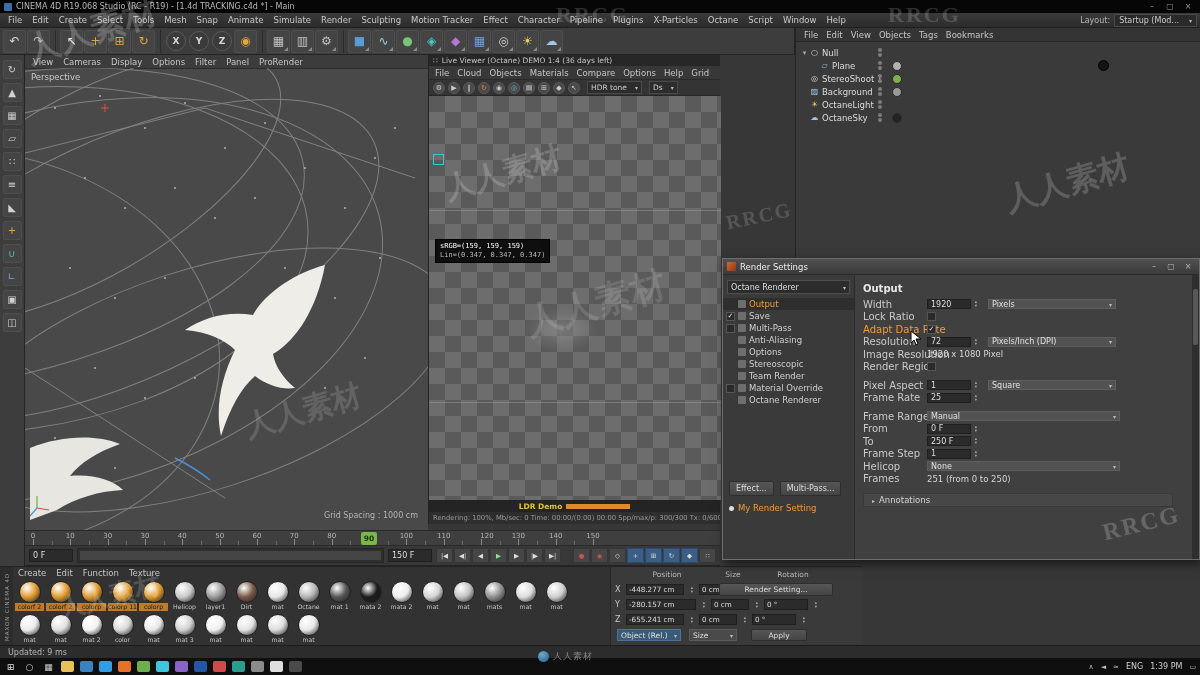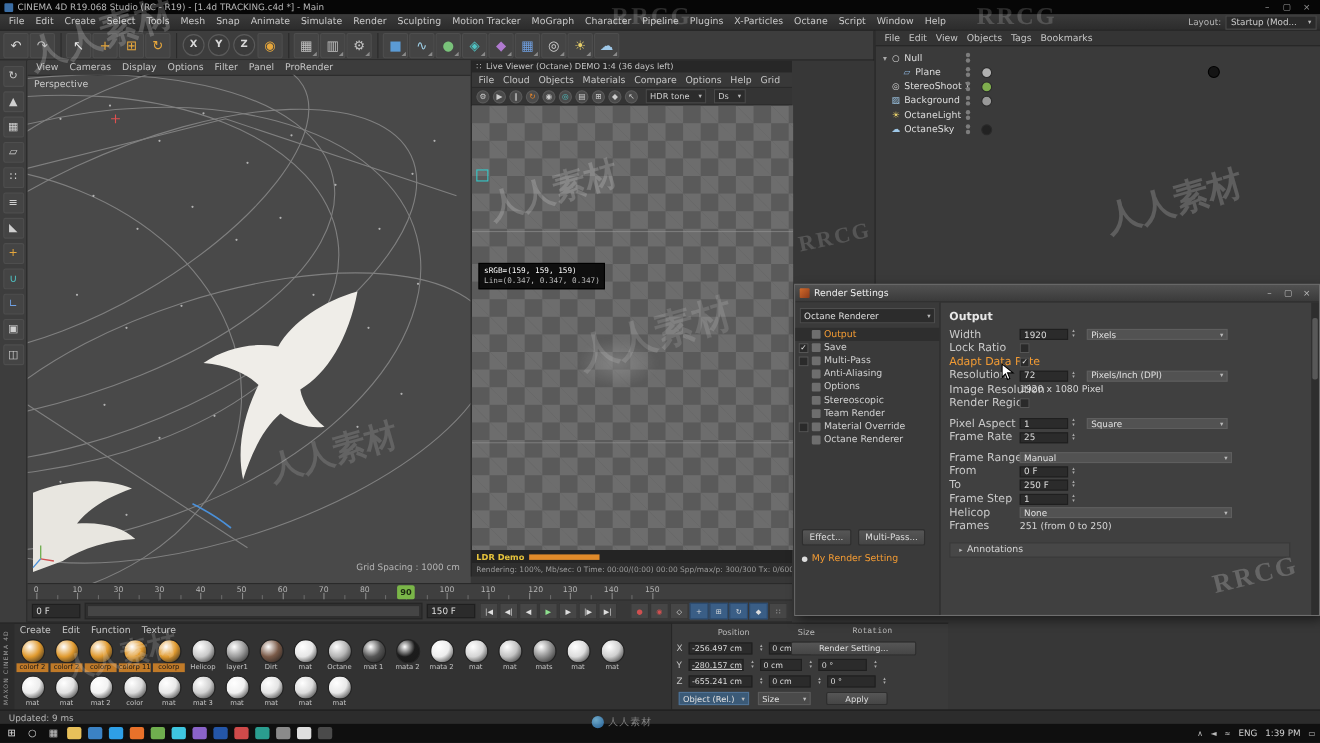--- a/index.html
+++ b/index.html
@@ -51,21 +51,21 @@
     background-image:linear-gradient(45deg,#6d6d6d 25%,transparent 25%,transparent 75%,#6d6d6d 75%),
                      linear-gradient(45deg,#6d6d6d 25%,transparent 25%,transparent 75%,#6d6d6d 75%);
     background-size:32px 32px;background-position:0 0,16px 16px;}
   .hline{position:absolute;left:0;width:292px;height:1px;background:#9b9b9b;opacity:.5;}
   .probe{position:absolute;left:6px;top:143px;background:rgba(8,8,8,.92);border:1px solid #000;
          padding:2px 4px;font-family:"DejaVu Sans Mono","Liberation Mono",monospace;font-size:7px;line-height:9px;}
   .probe .l1{color:#fff;} .probe .l2{color:#bbb;}
   .cyanmark{position:absolute;left:4px;top:58px;width:9px;height:9px;border:1px solid #35c8c8;}
   .blob{position:absolute;left:95px;top:212px;width:74px;height:44px;border-radius:50%;
         background:radial-gradient(closest-side,rgba(160,160,160,.45),rgba(160,160,160,0));filter:blur(2px);}
-  .lvprog{height:12px;background:#242424;display:flex;align-items:center;gap:4px;padding:0 4px;}
+  .lvprog{height:12px;background:#242424;display:flex;align-items:center;gap:4px;padding:0 4px;justify-content:center;}
   .lvprog .badge{color:#e6c33c;font-size:7.5px;font-weight:bold;}
   .lvprog .bar{width:64px;height:5px;background:#e08a2a;}
   .lvstatus{height:12px;background:#2e2e2e;display:flex;align-items:center;padding:0 4px;color:#9a9a9a;font-size:6.8px;white-space:nowrap;overflow:hidden;}
   
   .om{left:795px;top:28px;width:405px;height:230px;background:#3a3a3a;border-left:1px solid #242424;box-sizing:border-box;}
   .ommenus{height:13px;background:#343434;border-bottom:1px solid #262626;display:flex;align-items:center;padding:0 4px;}
   .omrow{position:relative;height:13px;display:flex;align-items:center;font-size:8.5px;color:#dcdcdc;}
   .omx{width:9px;color:#aaa;font-size:7px;text-align:center;}
   .omi{width:11px;text-align:center;font-size:8px;margin-right:2px;}
   .omn{white-space:nowrap;}
@@ -204,21 +204,21 @@
         <div class="mi">Create</div>
         <div class="mi">Select</div>
         <div class="mi">Tools</div>
         <div class="mi">Mesh</div>
         <div class="mi">Snap</div>
         <div class="mi">Animate</div>
         <div class="mi">Simulate</div>
         <div class="mi">Render</div>
         <div class="mi">Sculpting</div>
         <div class="mi">Motion Tracker</div>
-        <div class="mi">MoGraph</div>
+        <div class="mi">Effect</div>
         <div class="mi">Character</div>
         <div class="mi">Pipeline</div>
         <div class="mi">Plugins</div>
         <div class="mi">X-Particles</div>
         <div class="mi">Octane</div>
         <div class="mi">Script</div>
         <div class="mi">Window</div>
         <div class="mi">Help</div>
       </div>
     <div class="layoutbox">
@@ -890,44 +890,44 @@
           <div class="mthumb" style="background: radial-gradient(circle at 35% 30%, rgb(255, 255, 255) 0%, rgb(232, 232, 232) 48%, rgb(26, 26, 26) 100%);"></div>
           <div class="mlab">mat</div>
         </div>
       </div>
   </div>
 
   <div class="abs coords">
     <div>
         <div class="chead" style="left: 24px; width: 64px;">Position</div>
         <div class="chead" style="left: 100px; width: 44px;">Size</div>
-        <div class="chead" style="left: 156px; width: 52px; font-family: Liberation Mono, monospace;">Rotation</div>
+        <div class="chead" style="left: 156px; width: 52px;">Rotation</div>
       </div>
     <div>
         <div class="crow" style="top: 16px;">
           <span class="caxis">X</span>
-          <span class="cnum" style="width: 58px;">-256.497 cm</span>
+          <span class="cnum" style="width: 58px;">-448.277 cm</span>
           <span class="stp">
             <i>▴</i>
             <i>▾</i>
           </span>
           <span class="cnum" style="width: 38px;">0 cm</span>
           <span class="stp">
             <i>▴</i>
             <i>▾</i>
           </span>
           <span class="cnum" style="width: 44px;">0 °</span>
           <span class="stp">
             <i>▴</i>
             <i>▾</i>
           </span>
         </div>
         <div class="crow" style="top: 31px;">
           <span class="caxis">Y</span>
-          <span class="cnum" style="width: 50px; text-decoration: underline;">-280.157 cm</span>
+          <span class="cnum" style="width: 70px;">-280.157 cm</span>
           <span class="stp">
             <i>▴</i>
             <i>▾</i>
           </span>
           <span class="cnum" style="width: 38px;">0 cm</span>
           <span class="stp">
             <i>▴</i>
             <i>▾</i>
           </span>
           <span class="cnum" style="width: 44px;">0 °</span>

